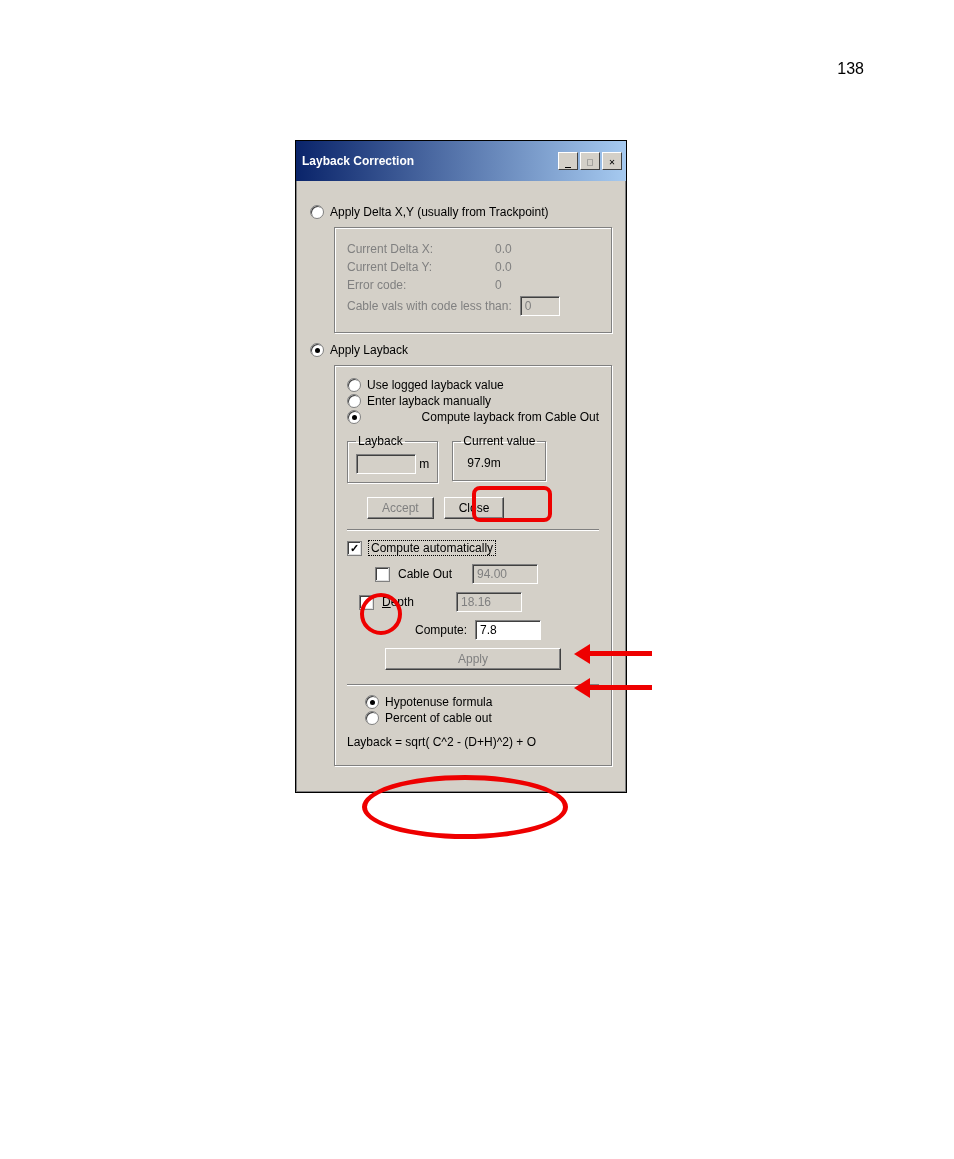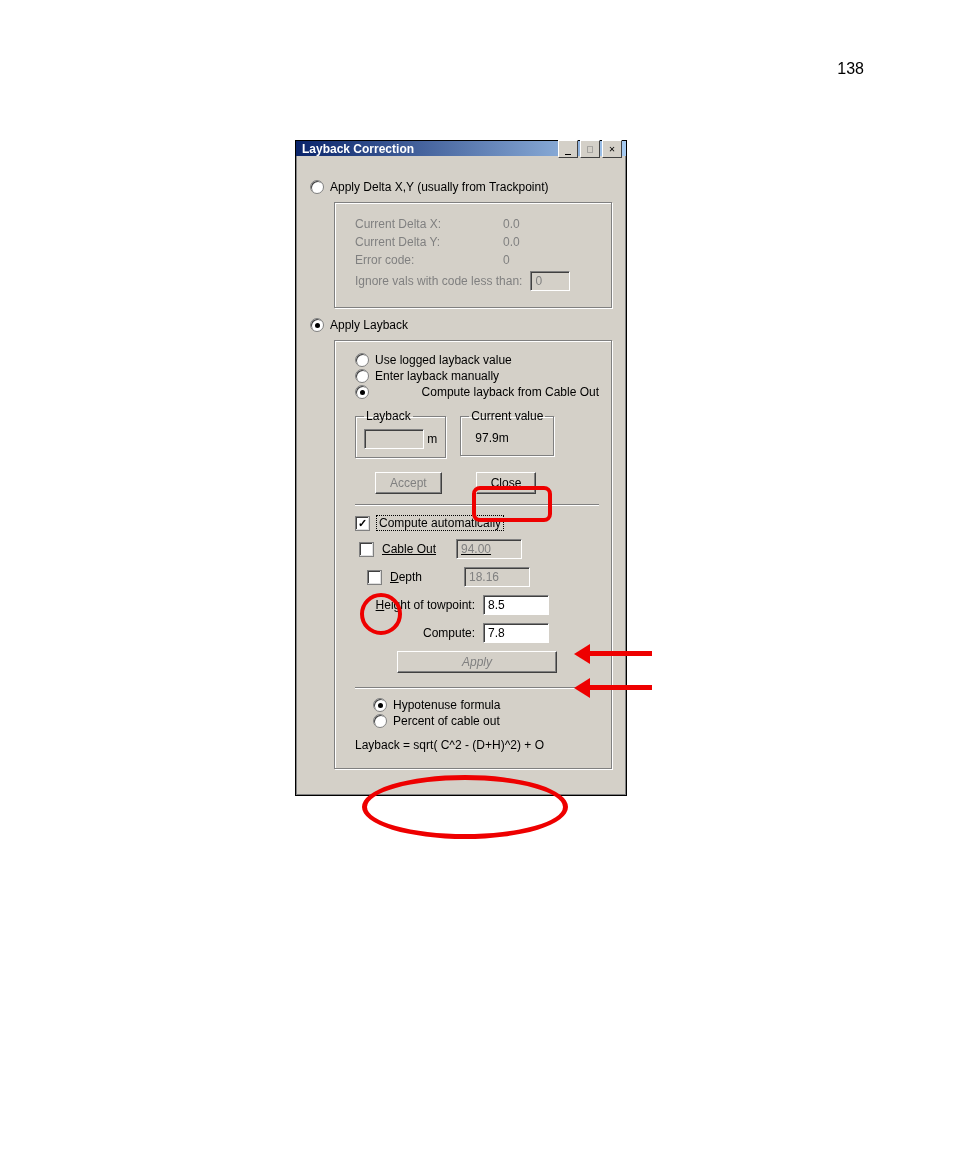--- a/index.html
+++ b/index.html
@@ -22,21 +22,21 @@
   .win {
     position: absolute;
     top: 140px;
     left: 295px;
     width: 330px;
     border: 1px solid #000;
     background: #d4d0c8;
     box-shadow: 0 0 0 1px #808080 inset;
   }
   .titlebar {
-    height: 15px;
+    height: 40px;
     background: linear-gradient(to right, #0a246a, #a6caf0);
     color: #fff;
     font-weight: bold;
     display: flex;
     align-items: center;
     padding: 0 4px;
     font-size: 12px;
   }
   .titlebar .title { flex: 1; padding-left: 2px; }
   .tbtn {
@@ -70,21 +70,21 @@
     border:1px solid #808080;
     box-shadow: inset -1px -1px 0 #dfdfdf, inset 1px 1px 0 #404040;
     display:flex; align-items:center; justify-content:center;
     font-size:11px; line-height:1;
   }
   .checkbox.sel::after{ content:"✓"; color:#000; font-weight:bold; }
   .group {
     border:1px solid #808080;
     box-shadow: 1px 1px 0 #fff inset, 1px 1px 0 #fff;
     margin: 6px 0 10px 18px;
-    padding: 10px 12px 12px 20px;
+    padding: 10px 12px 12px 12px;
     position:relative;
   }
   .disabled-txt { color:#808080; }
   .kv { display:flex; gap:8px; margin:4px 0; }
   .kv .k { width:140px; }
   .inset-input {
     background:#fff;
     border:1px solid #808080;
     border-right-color:#fff; border-bottom-color:#fff;
     box-shadow: inset 1px 1px 0 #404040;
@@ -169,21 +169,21 @@
         </div>
       <div class="kv">
           <span class="k">Current Delta Y:</span>
           <span>0.0</span>
         </div>
       <div class="kv">
           <span class="k">Error code:</span>
           <span>0</span>
         </div>
       <div class="kv" style="align-items:center;">
-        <span>Ignore vals with code less than:</span>
+        <span>Cable vals with code less than:</span>
         <input class="inset-input" style="width: 30px;" disabled="" value="0">
       </div>
     </div>
 
     <div class="radio-row">
       <div class="radio sel"></div>
       <span>Apply Layback</span>
     </div>
 
     <div class="group" style="margin-left:24px; padding-bottom:16px;">
@@ -205,56 +205,52 @@
           <legend>Layback</legend>
           <input class="inset-input" style="width: 50px;" disabled="" value="">
           <span>m</span>
         </fieldset>
         <fieldset class="mini">
           <legend>Current value</legend>
           <span style="display:inline-block; padding:2px 6px;">97.9m</span>
         </fieldset>
       </div>
 
-      <div style="display:flex; gap:34px; margin:14px 0 8px 20px;">
+      <div style="display:flex; gap:10px; margin:14px 0 8px 20px;">
         <button class="btn" disabled="">Accept</button>
         <button class="btn">Close</button>
       </div>
 
       <div style="border-top:1px solid #808080; box-shadow:0 1px 0 #fff; margin:10px 0;"></div>
 
       <div class="check-row" style="margin-left:0;">
         <div class="checkbox sel"></div>
         <span class="focusbox">Compute automatically</span>
       </div>
 
-      <div class="row" style="margin-left:4px;text-decoration:underline;">
+      <div class="row" style="margin-left:28px;">
         <div class="checkbox"></div>
         <span style="width:66px;">Cable Out</span>
         <input class="inset-input" style="width: 56px;" disabled="" value="94.00">
       </div>
 
       <div class="row" style="margin-left:12px;">
         <div class="checkbox"></div>
         <span style="width:66px;"><span class="under">D</span><span>epth</span></span>
         <input class="inset-input" style="width: 56px;" disabled="" value="18.16">
       </div>
 
-      <div class="row">
-        <span class="lbl"><span class="under">H</span><span>eight of towpoint:</span></span>
-        <input class="inset-input" style="width: 56px;" value="8.5">
-      </div>
 
       <div class="row">
         <span class="lbl">Compute:</span>
         <input class="inset-input" style="width: 56px;" value="7.8">
       </div>
 
       <div style="text-align:center; margin:8px 0 6px 0;">
-        <button class="btn" disabled="" style="width:160px;font-style:italic;">Apply</button>
+        <button class="btn" disabled="" style="width:176px;">Apply</button>
       </div>
 
       <div style="border-top:1px solid #808080; box-shadow:0 1px 0 #fff; margin:14px 0 10px 0;"></div>
 
       <div class="radio-row" style="margin:2px 0 2px 18px;">
         <div class="radio sel"></div>
         <span>Hypotenuse formula</span>
       </div>
       <div class="radio-row" style="margin:2px 0 10px 18px;">
         <div class="radio"></div>

